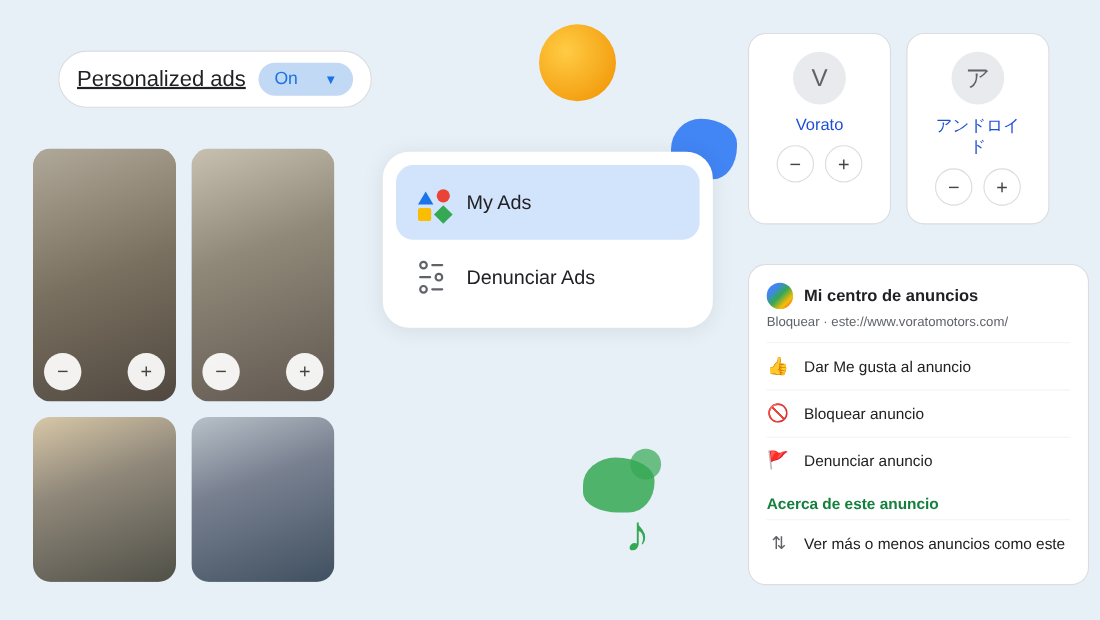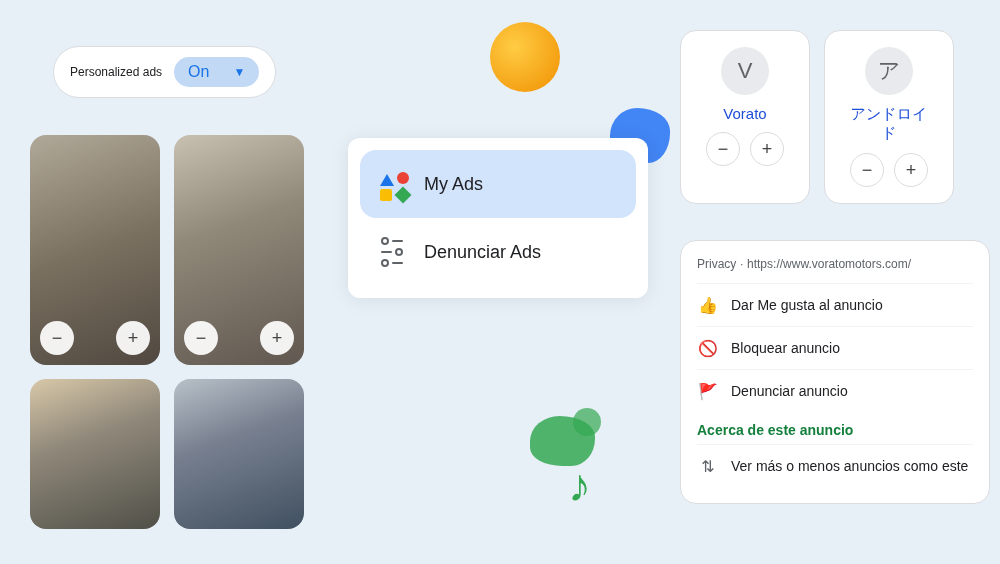--- a/index.html
+++ b/index.html
@@ -20,23 +20,24 @@
       display: flex;
       align-items: center;
       background: white;
       border-radius: 50px;
       border: 1.5px solid #dadce0;
       padding: 8px 16px;
       gap: 12px;
       height: 52px;
     }
     .ads-toggle-label {
-      font-size: 12px;
+      font-size: 20px;
       color: #202124;
       font-weight: 400;
+      text-decoration: underline;
     }
     .ads-toggle-btn {
       background: #c2d9f5;
       border-radius: 50px;
       padding: 6px 14px;
       display: flex;
       align-items: center;
       gap: 24px;
       font-size: 16px;
       font-weight: 500;
@@ -150,21 +151,21 @@
       width: 130px;
       height: 150px;
     }
 
     
     .menu-panel {
       position: absolute;
       top: 138px;
       left: 348px;
       background: white;
-      border-radius: 12px;
+      border-radius: 24px;
       padding: 12px;
       width: 300px;
       box-shadow: 0 2px 20px rgba(0,0,0,0.08);
     }
 
     .menu-item {
       display: flex;
       align-items: center;
       gap: 16px;
       padding: 18px 16px;
@@ -531,24 +532,28 @@
     <div class="brand-avatar">ア</div>
     <span class="brand-name">アンドロイド</span>
     <div class="brand-controls">
       <button class="brand-btn">−</button>
       <button class="brand-btn">+</button>
     </div>
   </div>
 </div>
 
 <div class="ad-center-panel">
+  <div class="ad-center-header">
+    <div class="google-icon"></div>
+    <span class="ad-center-title">Mi centro de anuncios</span>
+  </div>
   <div class="ad-url">
-    <span>Privacy</span>
+    <span>Bloquear</span>
     <span> · </span>
-    <span>https://www.voratomotors.com/</span>
+    <span>este://www.voratomotors.com/</span>
   </div>
 
   <div class="ad-action">
     <span class="action-icon">👍</span>
     <span>Dar Me gusta al anuncio</span>
   </div>
   <div class="ad-action">
     <span class="action-icon">🚫</span>
     <span>Bloquear anuncio</span>
   </div>

